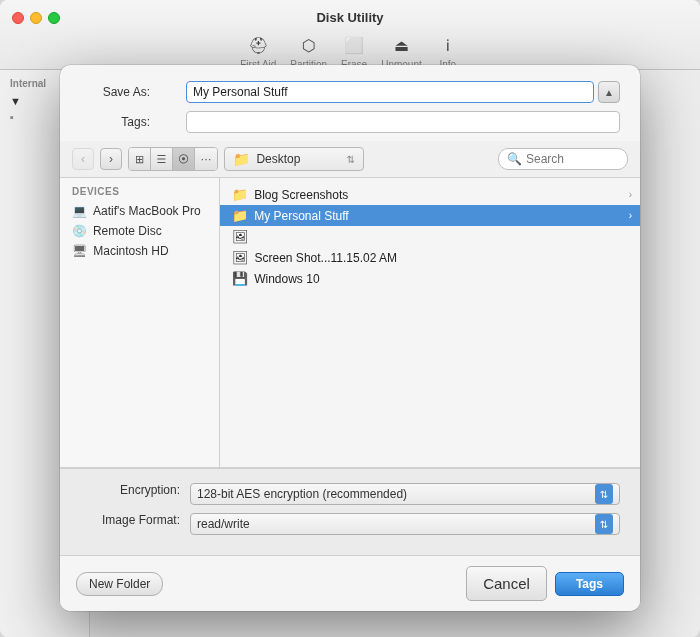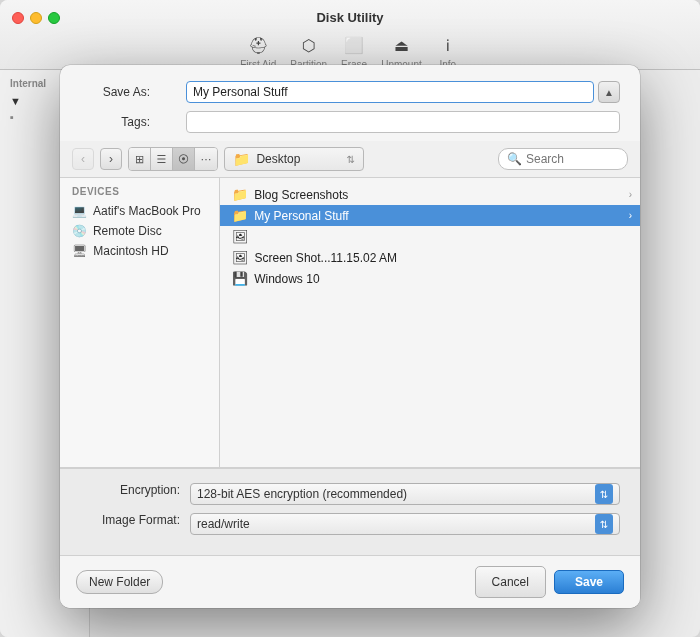--- a/index.html
+++ b/index.html
@@ -452,21 +452,21 @@
       cursor: pointer;
     }
 
     .footer-spacer { flex: 1; }
 
     .cancel-btn {
       background: linear-gradient(to bottom, #f8f8f8, #e0e0e0);
       border: 1px solid #b0b0b0;
       border-radius: 5px;
       padding: 8px 16px;
-      font-size: 12px;
+      font-size: 15px;
       color: #333;
       cursor: pointer;
       margin-right: 8px;
     }
 
     .save-btn {
       background: linear-gradient(to bottom, #5baef5, #2b7fd4);
       border: 1px solid #1a6bbf;
       border-radius: 5px;
       padding: 4px 20px;
@@ -620,15 +620,15 @@
         <span class="select-text">read/write</span>
         <div class="select-arrows">⇅</div>
       </div>
     </div>
   </div>
 
   <div class="dialog-footer">
     <button class="new-folder-btn">New Folder</button>
     <div class="footer-spacer"></div>
     <button class="cancel-btn">Cancel</button>
-    <button class="save-btn">Save</button>
+    <button class="save-btn">Tags</button>
   </div>
 </div>
 
 </body></html>

